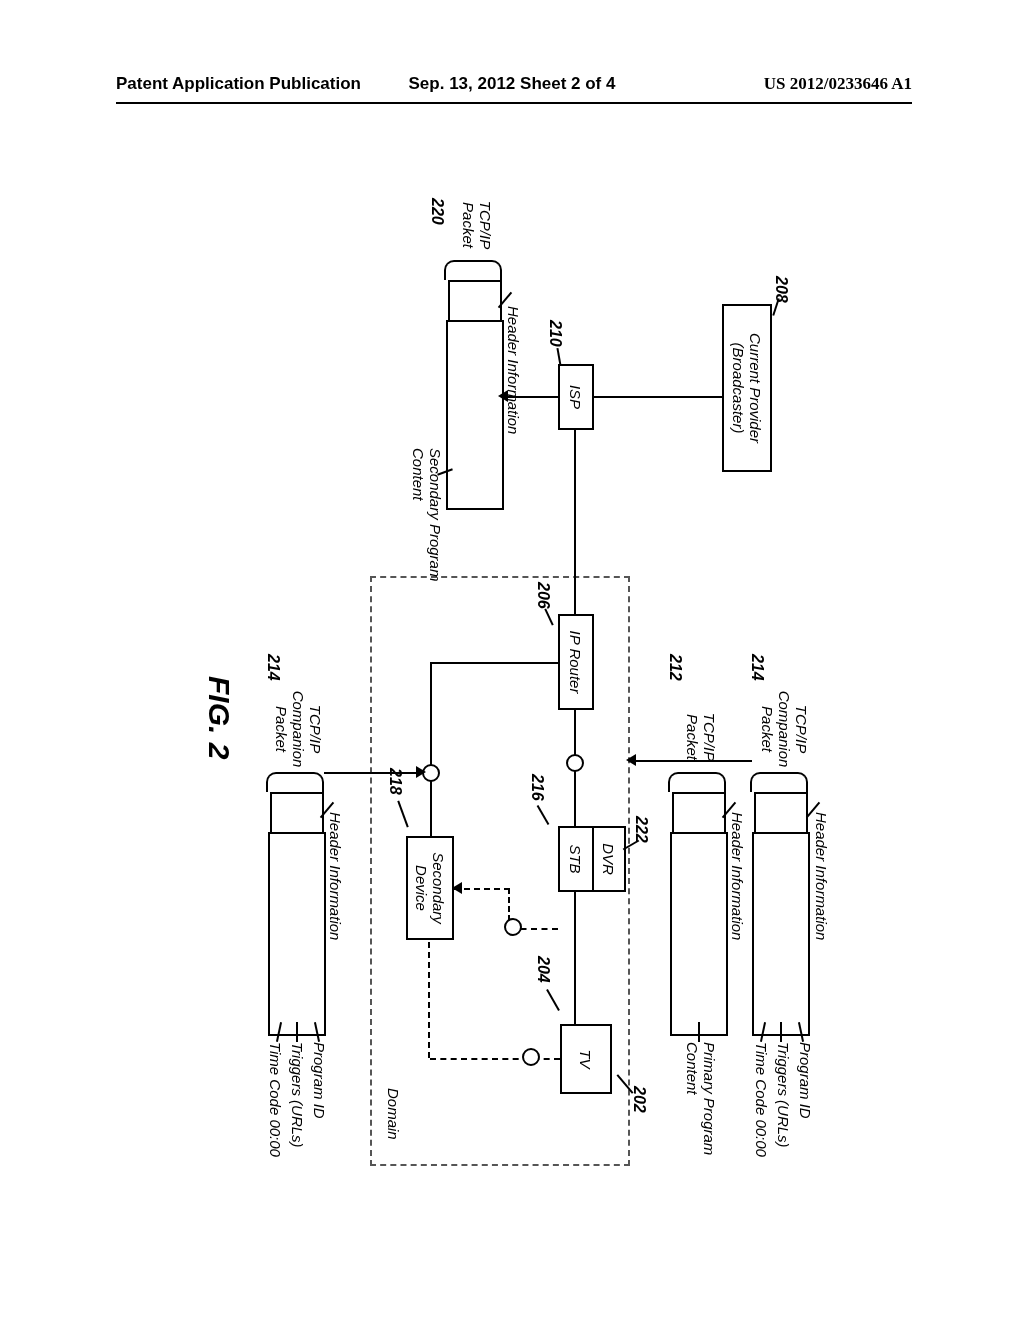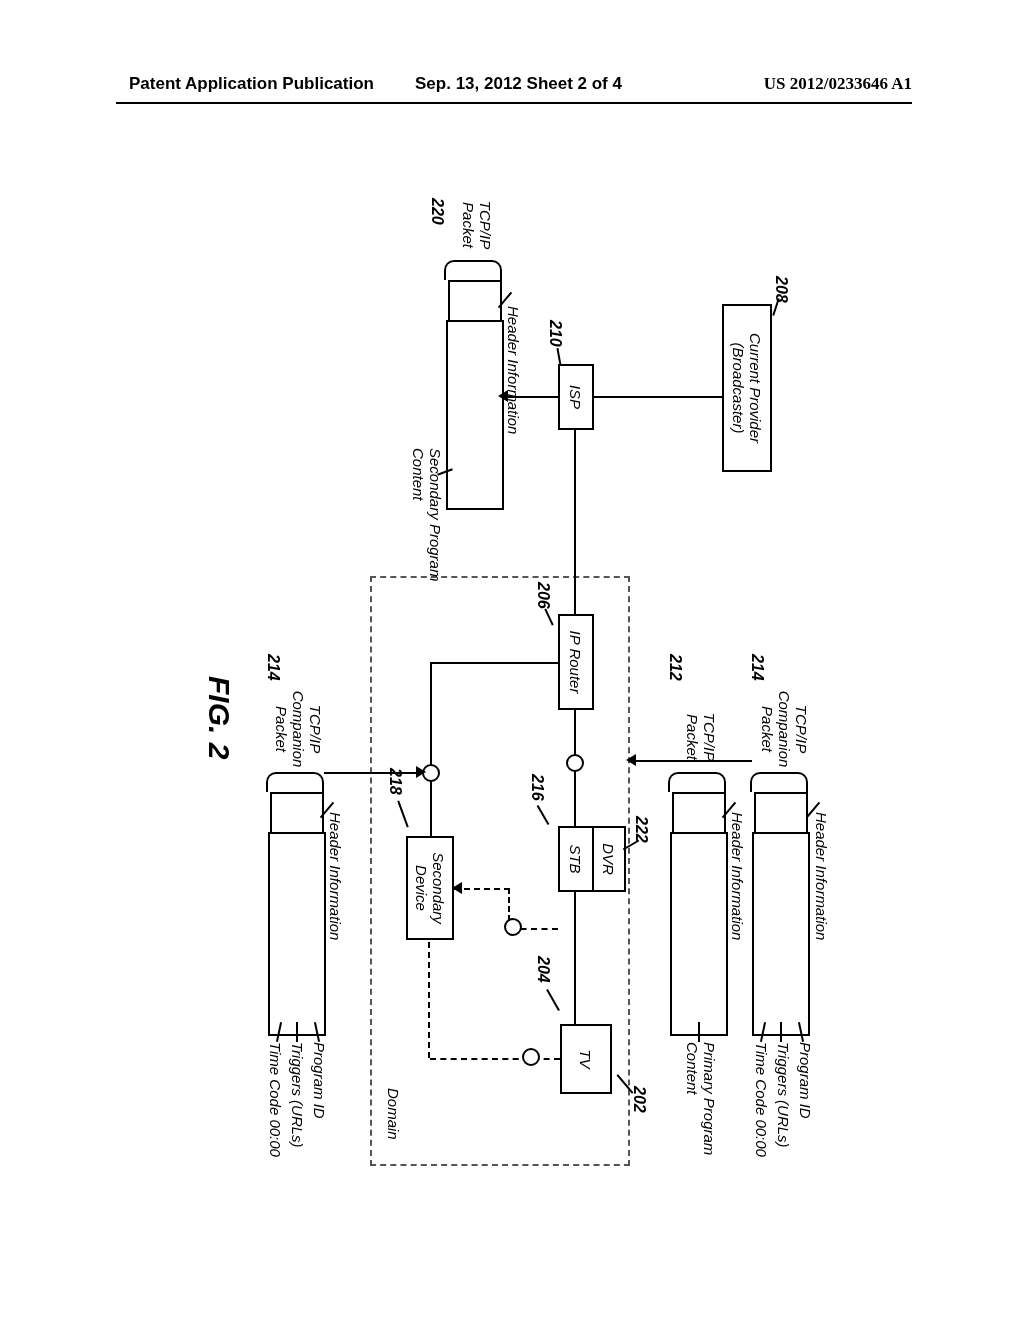--- a/index.html
+++ b/index.html
@@ -12,21 +12,21 @@
     color: #000;
   }
   .page {
     position: relative;
     width: 1024px;
     height: 1320px;
   }
   .header-row {
     position: absolute;
     top: 74px;
-    left: 13px;
+    left: 0;
     right: 0;
     height: 28px;
     font-weight: bold;
     font-size: 17px;
   }
   .header-left { position: absolute; left: 116px; }
   .header-center { position: absolute; left: 0; right: 0; text-align: center; }
   .header-right { position: absolute; right: 112px; font-family: Liberation Serif, serif; }
   .rule {
     position: absolute;

